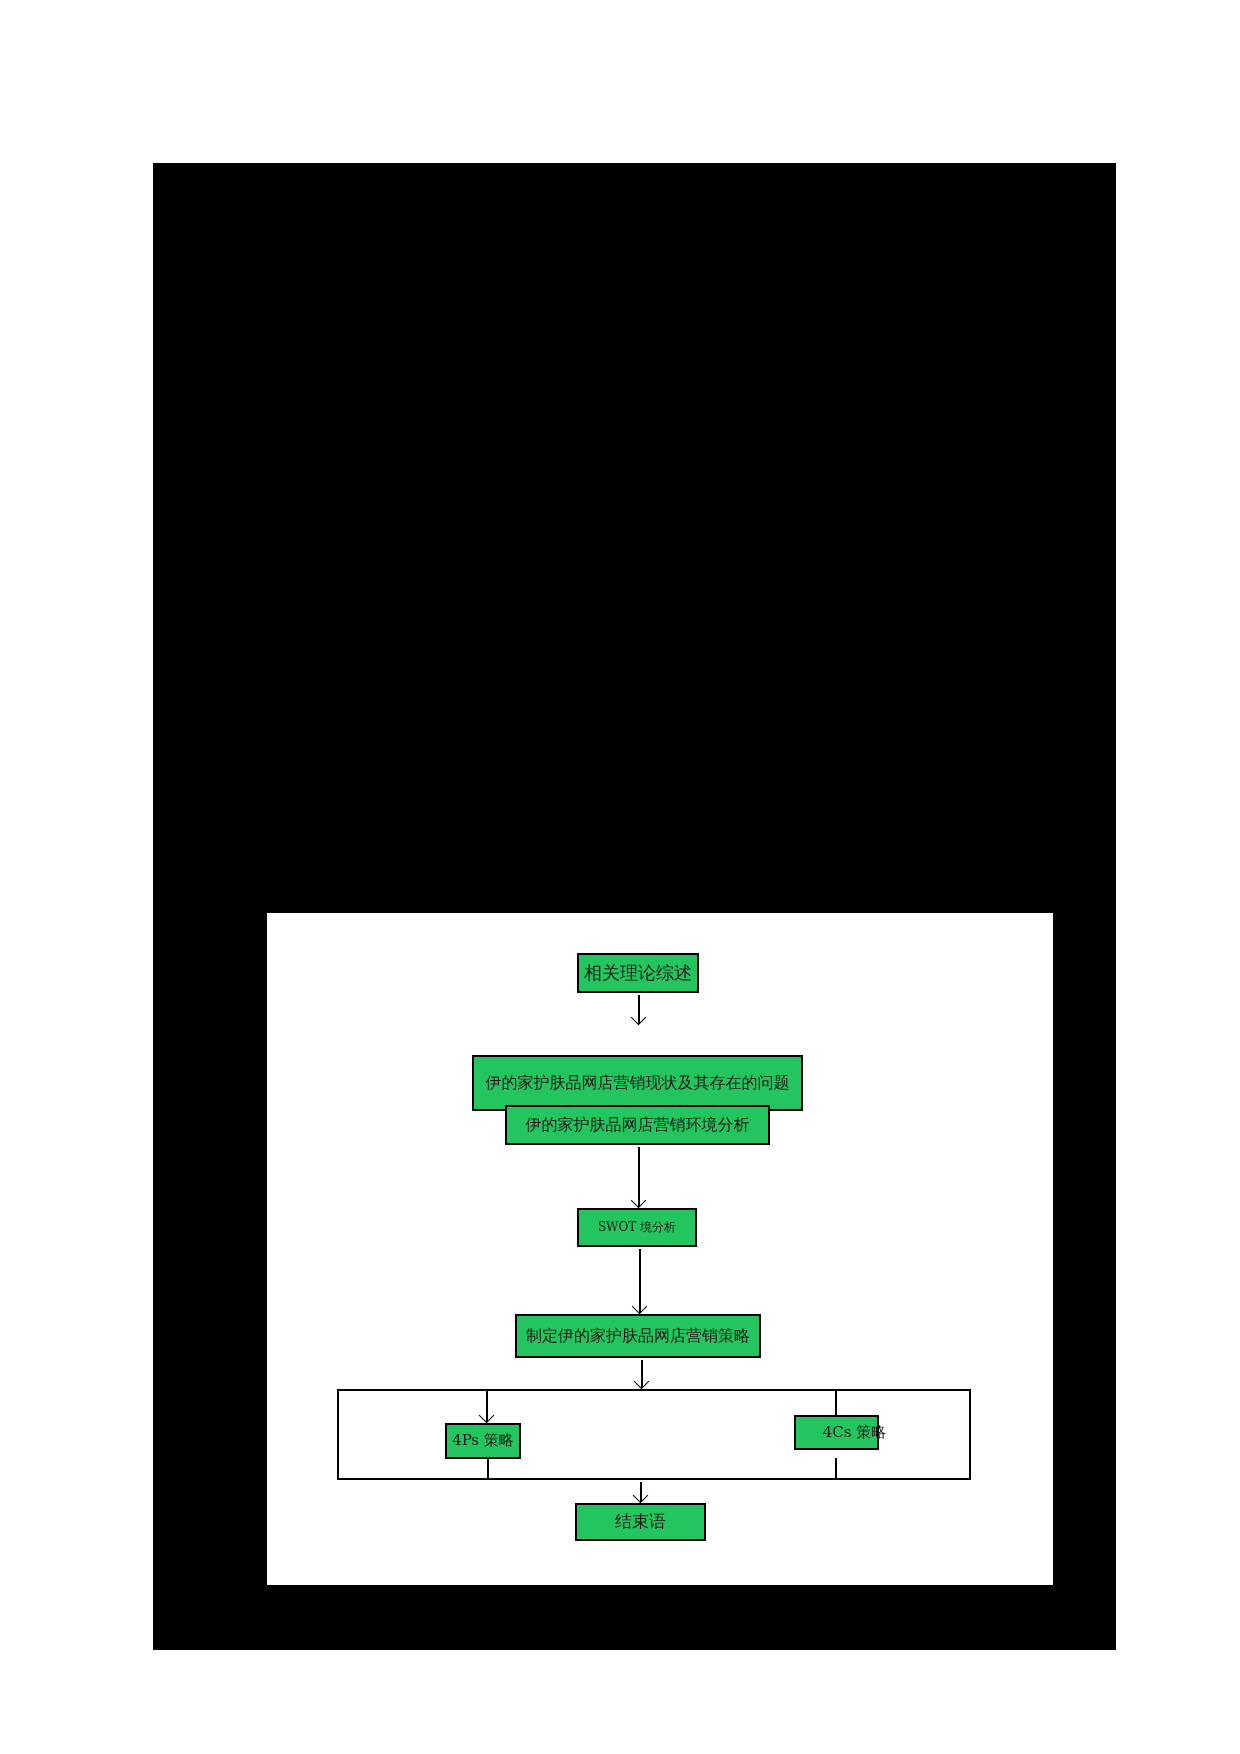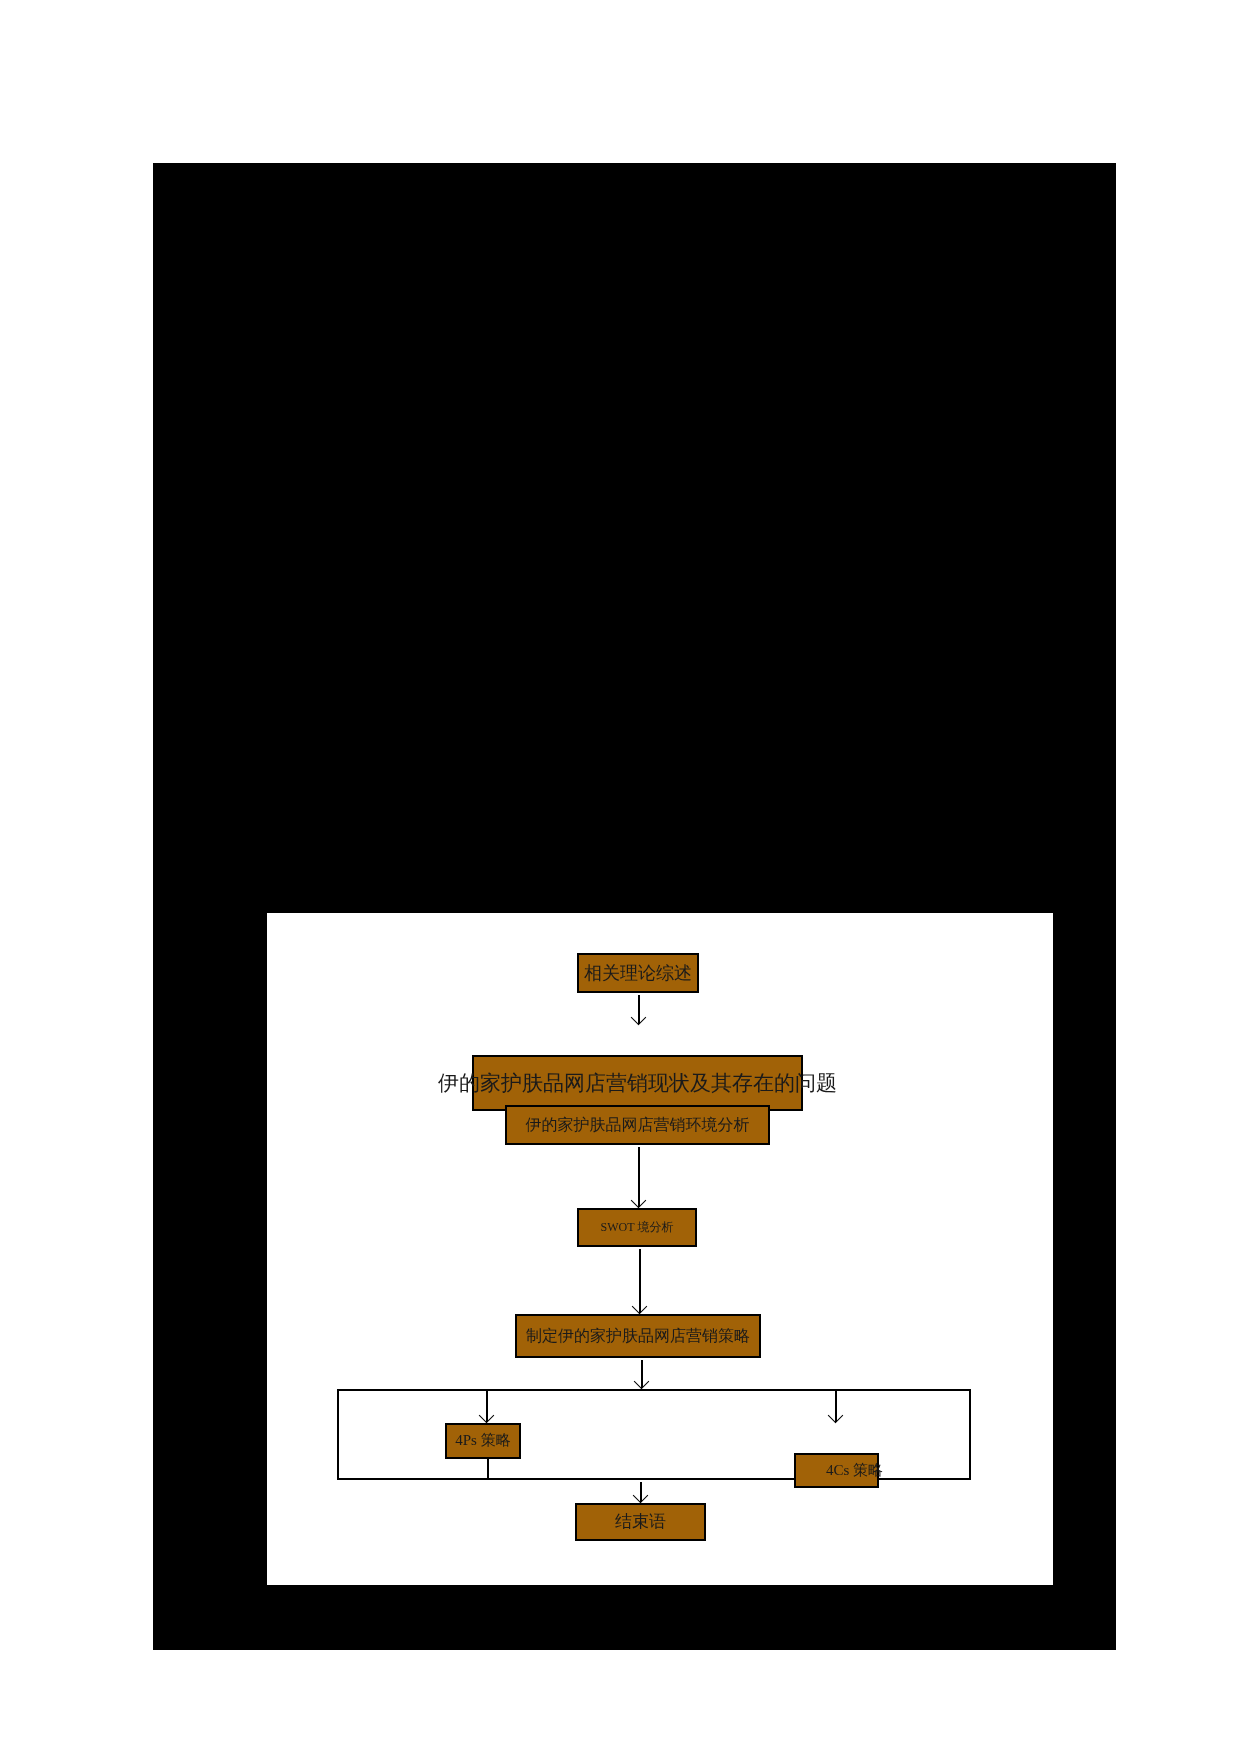--- a/index.html
+++ b/index.html
@@ -31,31 +31,30 @@
     top: 913px;
     width: 786px;
     height: 672px;
     background: #ffffff;
   }
   
   .fbox {
     position: absolute;
     box-sizing: border-box;
     border: 2px solid #000000;
-    background: #a16207;
+    background: #22c55e;
     display: flex;
     align-items: center;
     justify-content: center;
     text-align: center;
     color: #1a1a1a;
     font-size: 16px;
     line-height: 1.15;
     white-space: nowrap;
     z-index: 3;
-    font-family: Liberation Serif, serif;
   }
   .fbox.thick { border-width: 2.5px; }
   
   .cline {
     position: absolute;
     width: 1.5px;
     background: #000000;
     z-index: 2;
   }
   
@@ -93,21 +92,21 @@
   <div class="scan-black"></div>
 
   <div class="figure-panel"></div>
 
   <div class="fbox" style="left:577px; top:953px; width:122px; height:40px; font-size:18px;">
     <span>相关理论综述</span>
   </div>
 
   <div class="arrow" style="left:638px; top:995px; height:29px;"></div>
 
-  <div class="fbox" style="left:472px; top:1055px; width:331px; height:56px; font-size:21px;">
+  <div class="fbox" style="left:472px; top:1055px; width:331px; height:56px; font-size:16px;">
     <span>伊的家护肤品网店营销现状及其存在的问题</span>
   </div>
 
   <div class="arrow" style="left:638px; top:1069px; height:35px;"></div>
 
   <div class="fbox" style="left:505px; top:1105px; width:265px; height:40px; font-size:16px;">
     <span>伊的家护肤品网店营销环境分析</span>
   </div>
 
   <div class="arrow" style="left:638px; top:1147px; height:60px;"></div>
@@ -126,21 +125,21 @@
 
   <div class="group-rect" style="left:337px; top:1389px; width:634px; height:91px;"></div>
 
   <div class="arrow" style="left:486px; top:1391px; height:31px;"></div>
   <div class="arrow" style="left:835px; top:1391px; height:31px;"></div>
 
   <div class="fbox thick" style="left:445px; top:1423px; width:76px; height:36px; font-size:15px;">
     <span>4Ps 策略</span>
   </div>
 
-  <div class="fbox" style="left:794px; top:1453px; width:85px; height:35px; font-size:15px;padding-left:36px;">
+  <div class="fbox" style="left:794px; top:1415px; width:85px; height:35px; font-size:15px;padding-left:36px;">
     <span>4Cs 策略</span>
   </div>
 
   <div class="cline" style="left:487px; top:1459px; height:21px;"></div>
   <div class="cline" style="left:835px; top:1458px; height:22px;"></div>
 
   <div class="arrow" style="left:640px; top:1482px; height:20px;"></div>
 
   <div class="fbox" style="left:575px; top:1503px; width:131px; height:38px; font-size:17px;">
     <span>结束语</span>

